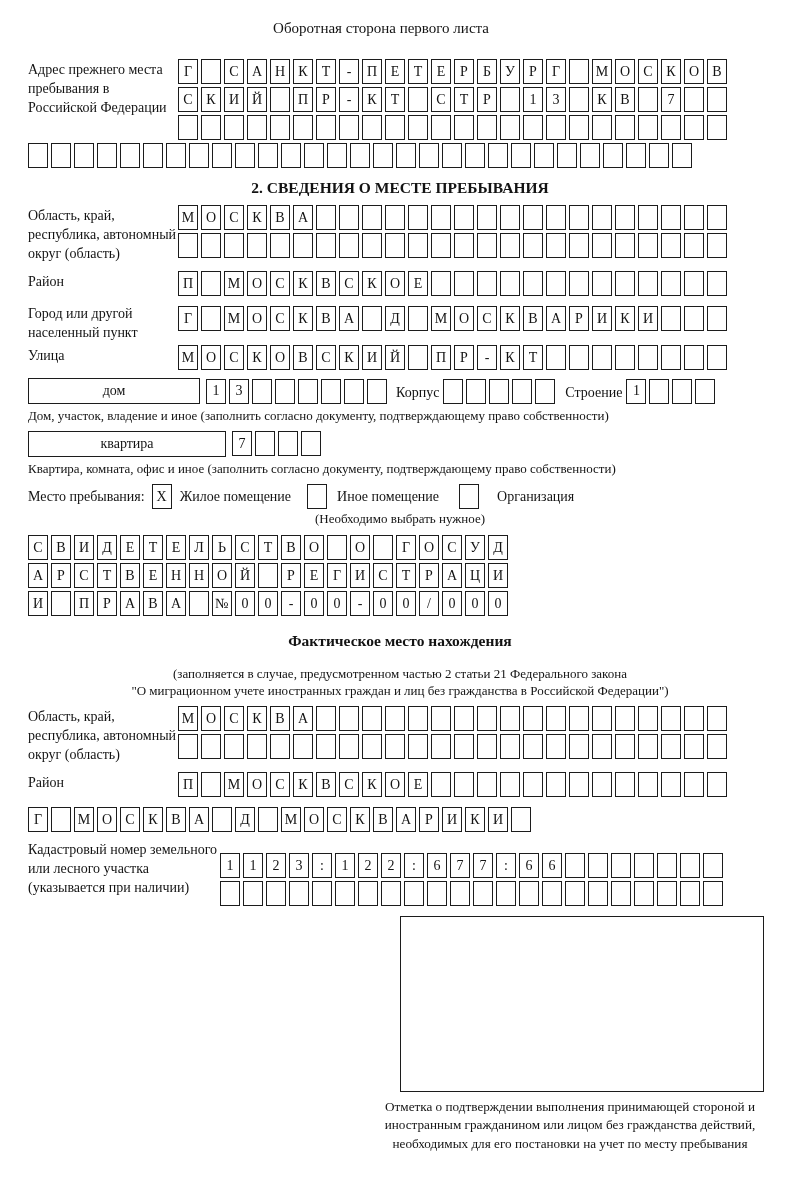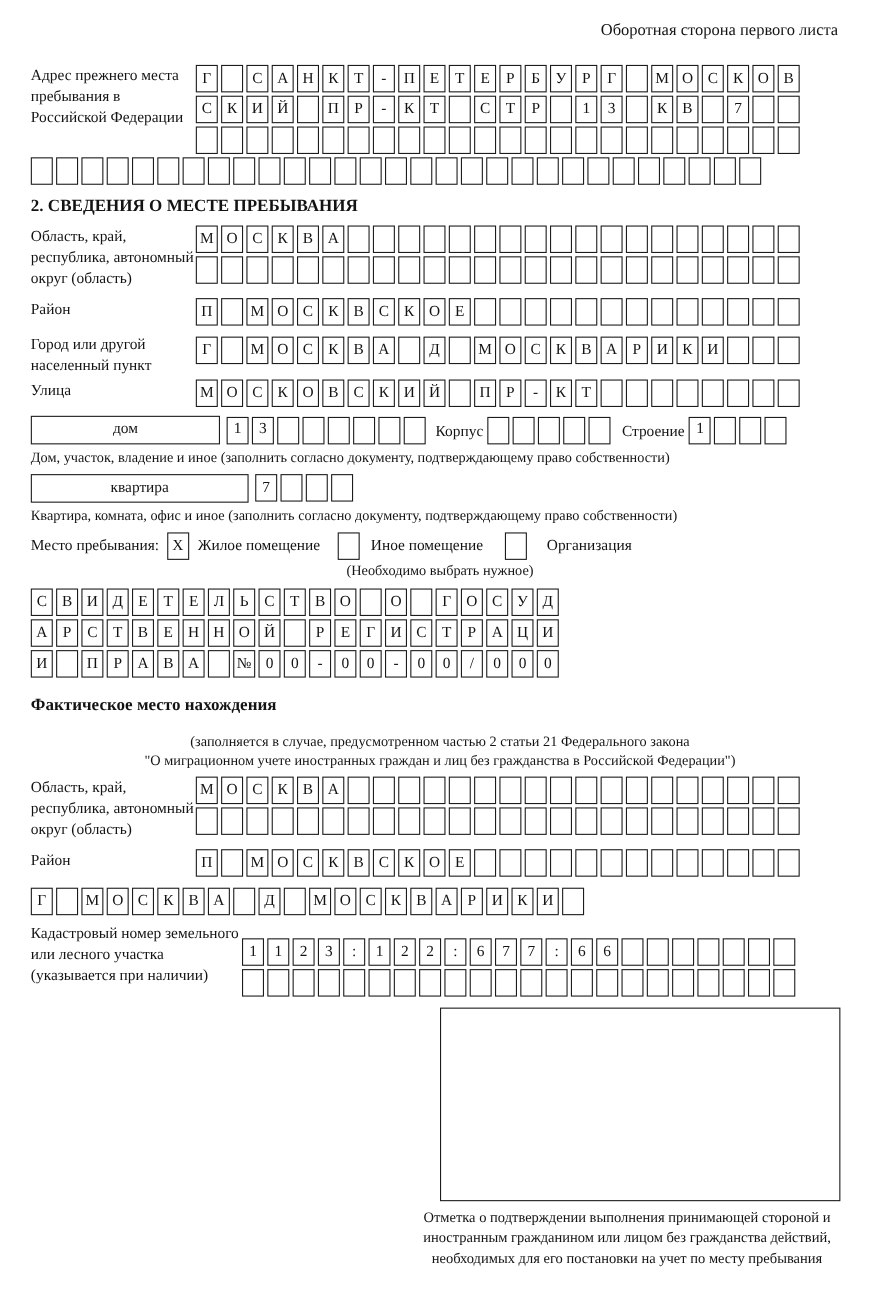--- a/index.html
+++ b/index.html
@@ -1,35 +1,35 @@
 <!DOCTYPE html>
 <html><head>
 <meta charset="utf-8">
 <style>
   html,body{margin:0;padding:0;background:#ffffff;}
   .page{
     width:800px;height:1180px;box-sizing:border-box;overflow:hidden;
     font-family:"Liberation Serif","DejaVu Serif",serif;color:#131313;background:#fff;
   }
-  .header-note{ text-align:right; padding:20px 38px 0 0; font-size:15px;}
+  .header-note{ text-align:center; padding:20px 38px 0 0; font-size:15px;}
   .content{ padding:0 28px; }
   .frow{ display:flex; align-items:flex-start; }
   .flabel{ width:150px; flex:none; font-size:14px; line-height:1.36; padding-top:1px;}
   .flabel.wide{ width:192px; }
   .flabel.xwide{ width:212px; }
   .cellcol{ display:flex; flex-direction:column; gap:3px; }
   .cellrow{ display:flex; gap:3px; }
   .cell{
     width:18px; height:23px; flex:none;
     border:1.6px solid #1c1c1c;
     display:flex; align-items:center; justify-content:center;
     font-size:14px; line-height:1; background:#fff;
   }
   .note{ text-align:center; font-size:13px; margin-top:5px; }
-  .sec-title{ text-align:left; font-weight:bold; font-size:15.5px; margin-top:11px; }
+  .sec-title{ text-align:center; font-weight:bold; font-size:15.5px; margin-top:11px; }
   .widebox{
     border:1.6px solid #1c1c1c; height:24px; display:flex; align-items:center; justify-content:center;
     font-size:14px; flex:none; background:#fff;
   }
   .inline-label{ font-size:14px; padding-top:4px;font-family:Liberation Serif, serif; }
   .caption{ font-size:13px; margin-top:4px; }
   .stay-row{ display:flex; align-items:center; margin-top:7px; font-size:14px; }
   .stamp-box{
     width:362px; height:174px; border:1.6px solid #1c1c1c; background:#fff;
     margin:10px 8px 0 auto;

